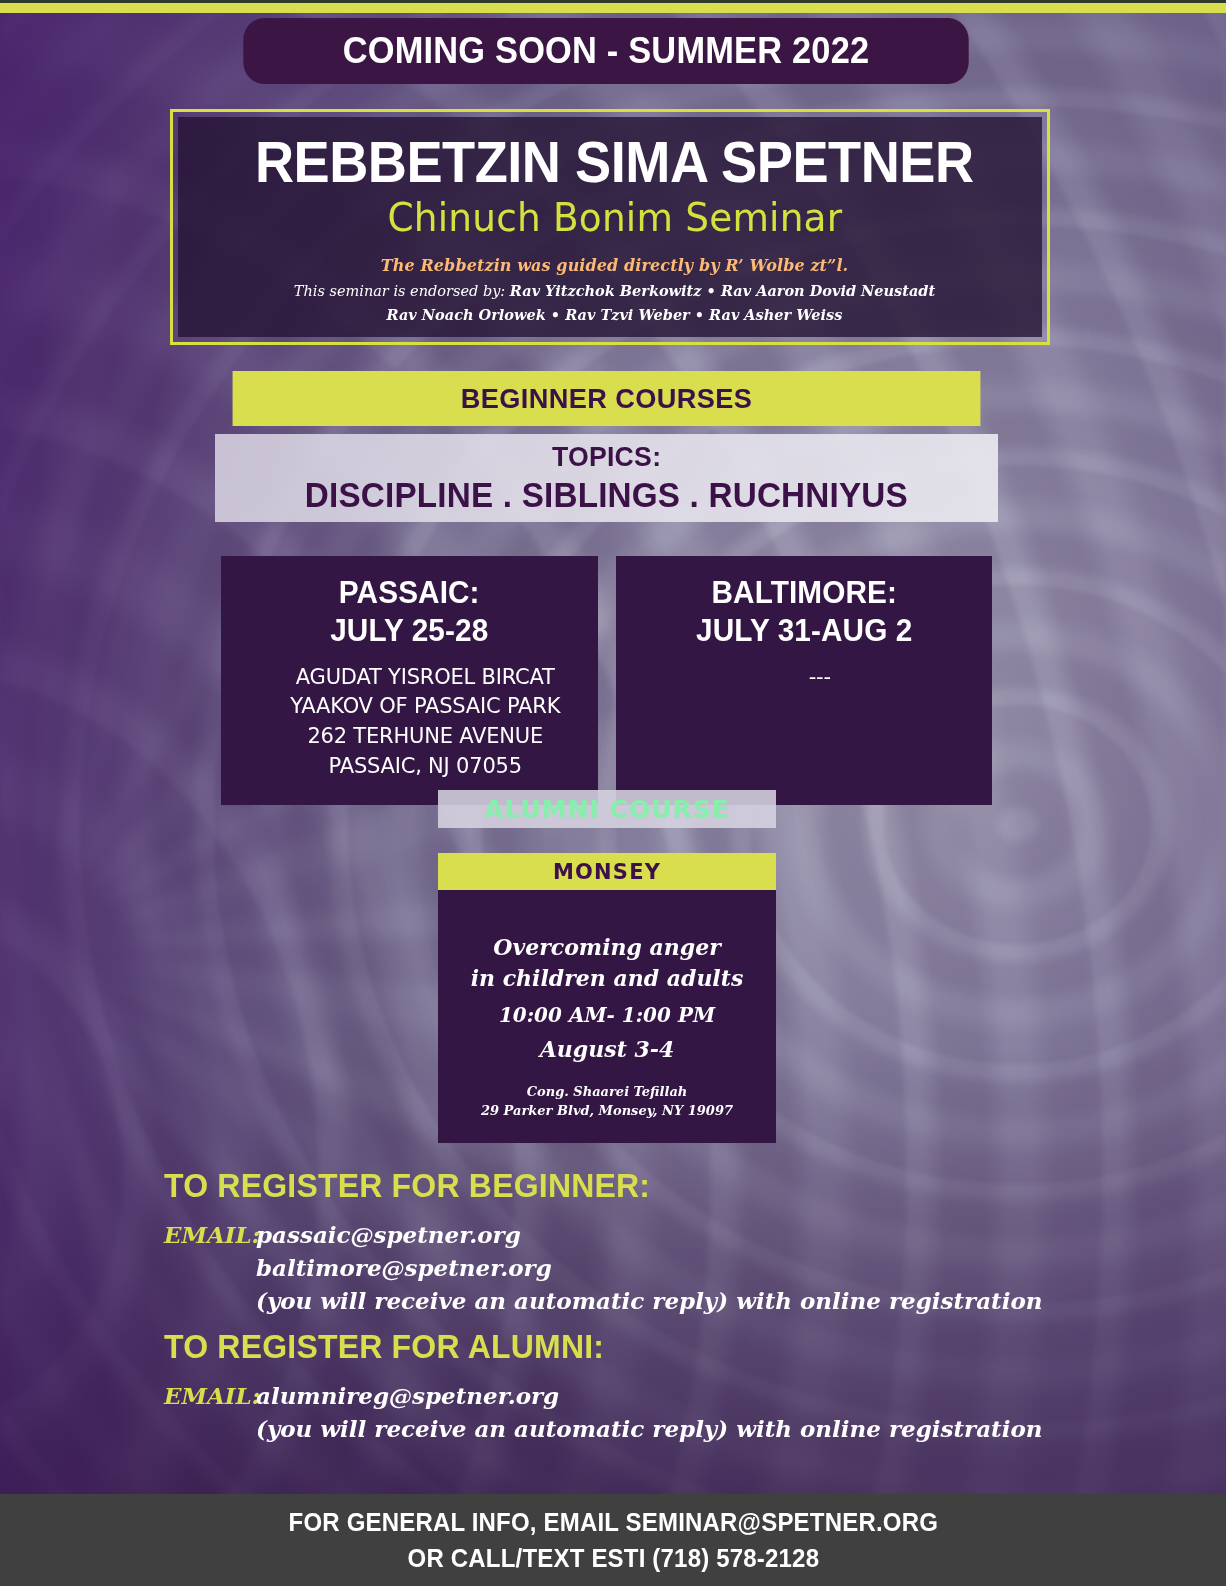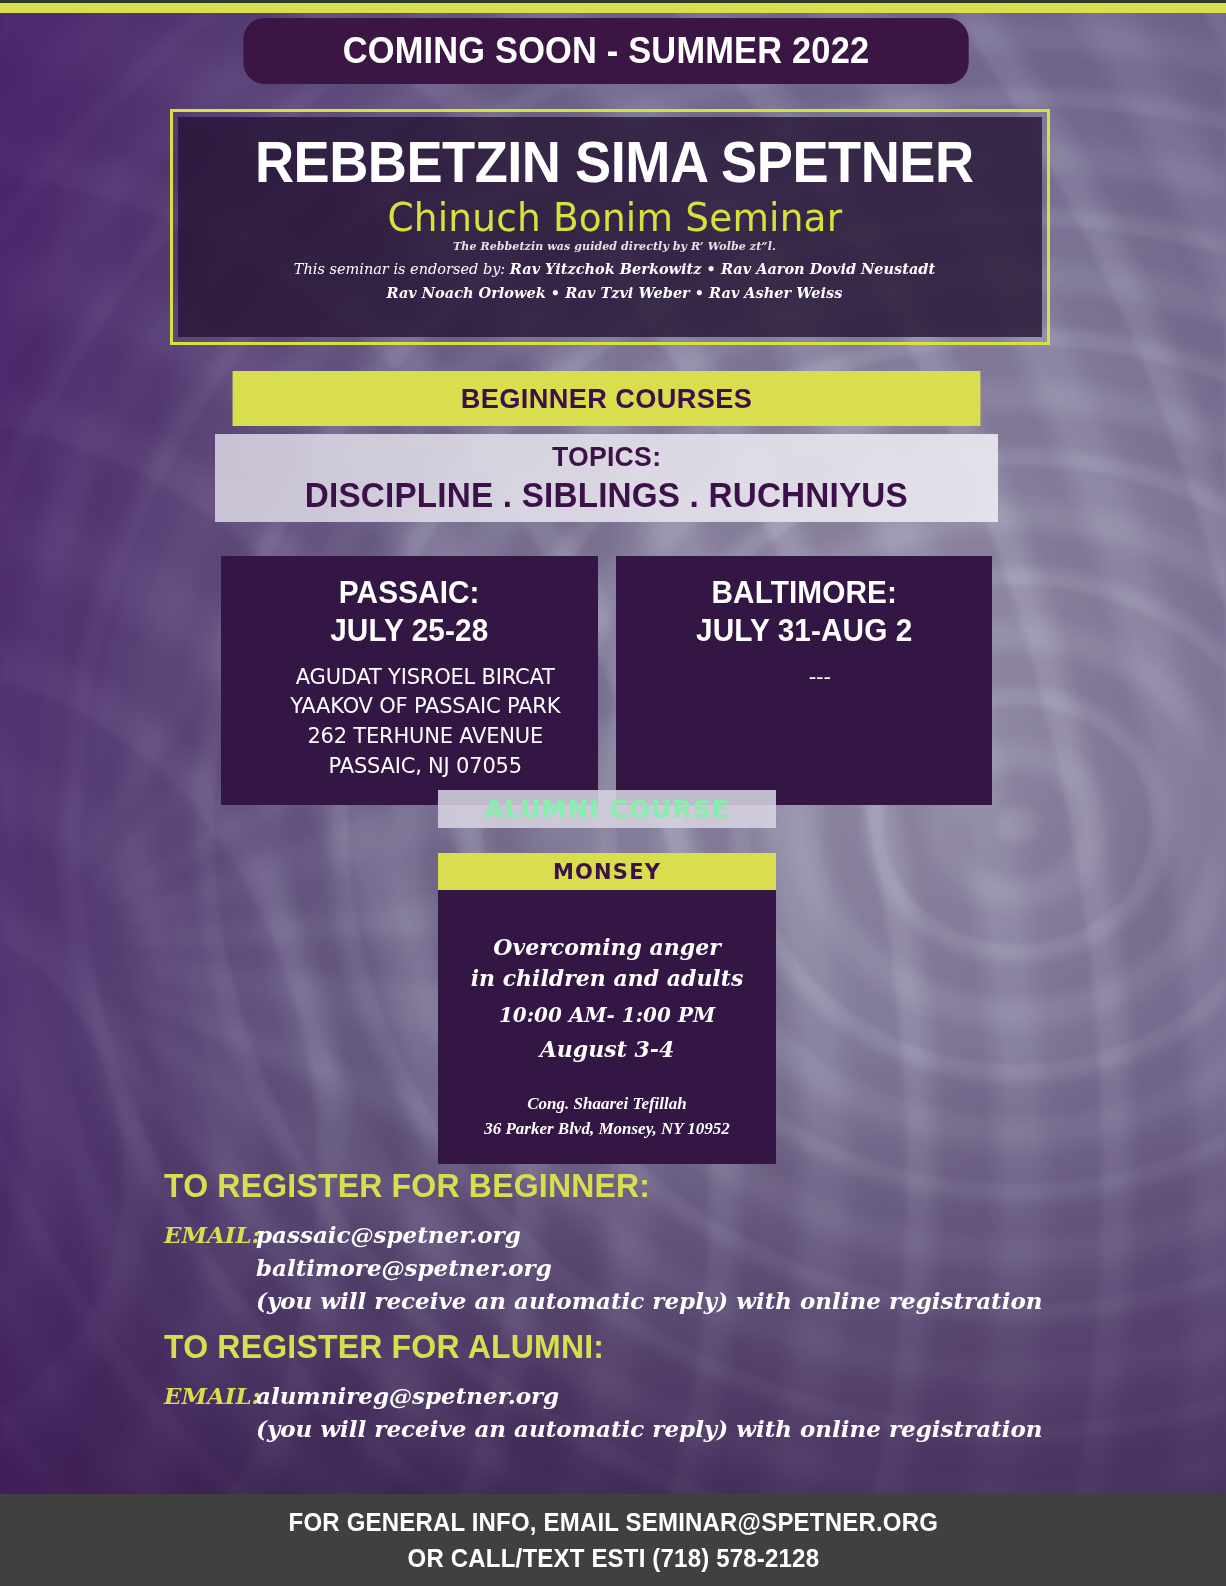--- a/index.html
+++ b/index.html
@@ -161,25 +161,25 @@
   .subtitle {
     color: #d6e03e;
     font-size: 39px;
     font-weight: 400;
     margin-top: 4px;
     letter-spacing: 0.2px;
     font-family: "DejaVu Sans", sans-serif;
     transform: scaleX(0.96);
   }
   .endorse-1 {
-    color: #e5e5e5;
-    font-size: 11px;
+    color: #fdba74;
+    font-size: 16px;
     font-style: italic;
     font-weight: 600;
-    margin-top: 0;
+    margin-top: 16px;
     font-family: "DejaVu Serif", serif;
     letter-spacing: 0.1px;
   }
   .endorse-2, .endorse-3 {
     color: #ffffff;
     font-size: 14.5px;
     font-style: italic;
     margin-top: 7px;
     font-family: "DejaVu Serif", serif;
   }
@@ -322,26 +322,25 @@
     font-style: italic;
     margin-top: 9px;
   }
   .monsey-dates {
     font-size: 22px;
     font-weight: 700;
     font-style: italic;
     margin-top: 9px;
   }
   .monsey-addr {
-    margin-top: 30px;
-    font-size: 17px;
+    margin-top: 21px;
+    font-size: 13px;
     font-weight: 700;
     font-style: italic;
     line-height: 1.45;
-    font-family: Liberation Serif, serif;
   }
   .monsey-addr span { display: block; }
 
   
   .reg-block { position: absolute; }
   .reg-beginner { left: 164px; top: 1143px; margin-top: 24px; }
   .reg-alumni   { left: 164px; top: 1328px; }
 
   .reg-heading {
     color: #d9de4e;
@@ -463,21 +462,21 @@
       <div class="monsey-bar">MONSEY</div>
       <div class="monsey-body">
         <div class="monsey-topic">
           <div>Overcoming anger</div>
           <div>in children and adults</div>
         </div>
         <div class="monsey-time">10:00 AM- 1:00 PM</div>
         <div class="monsey-dates">August 3-4</div>
         <div class="monsey-addr">
           <span>Cong. Shaarei Tefillah</span>
-          <span>36 Parker Blvd, Monsey, NY 10952</span>
+          <span>29 Parker Blvd, Monsey, NY 19097</span>
         </div>
       </div>
     </div>
 
     <div class="reg-block reg-beginner">
       <div class="reg-heading">TO REGISTER FOR BEGINNER:</div>
       <div class="reg-lines">
         <div class="reg-line">
           <span class="reg-label">EMAIL:</span>
           <span class="reg-value">passaic@spetner.org</span>

